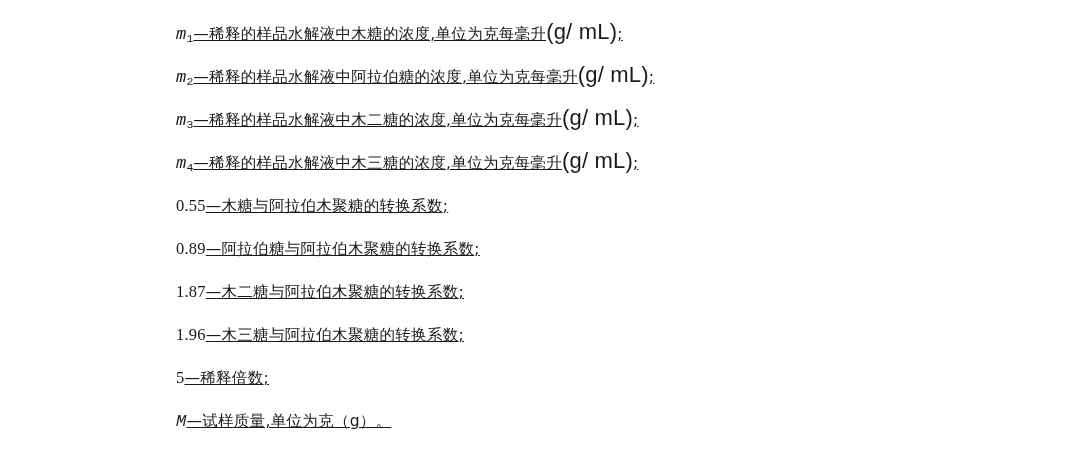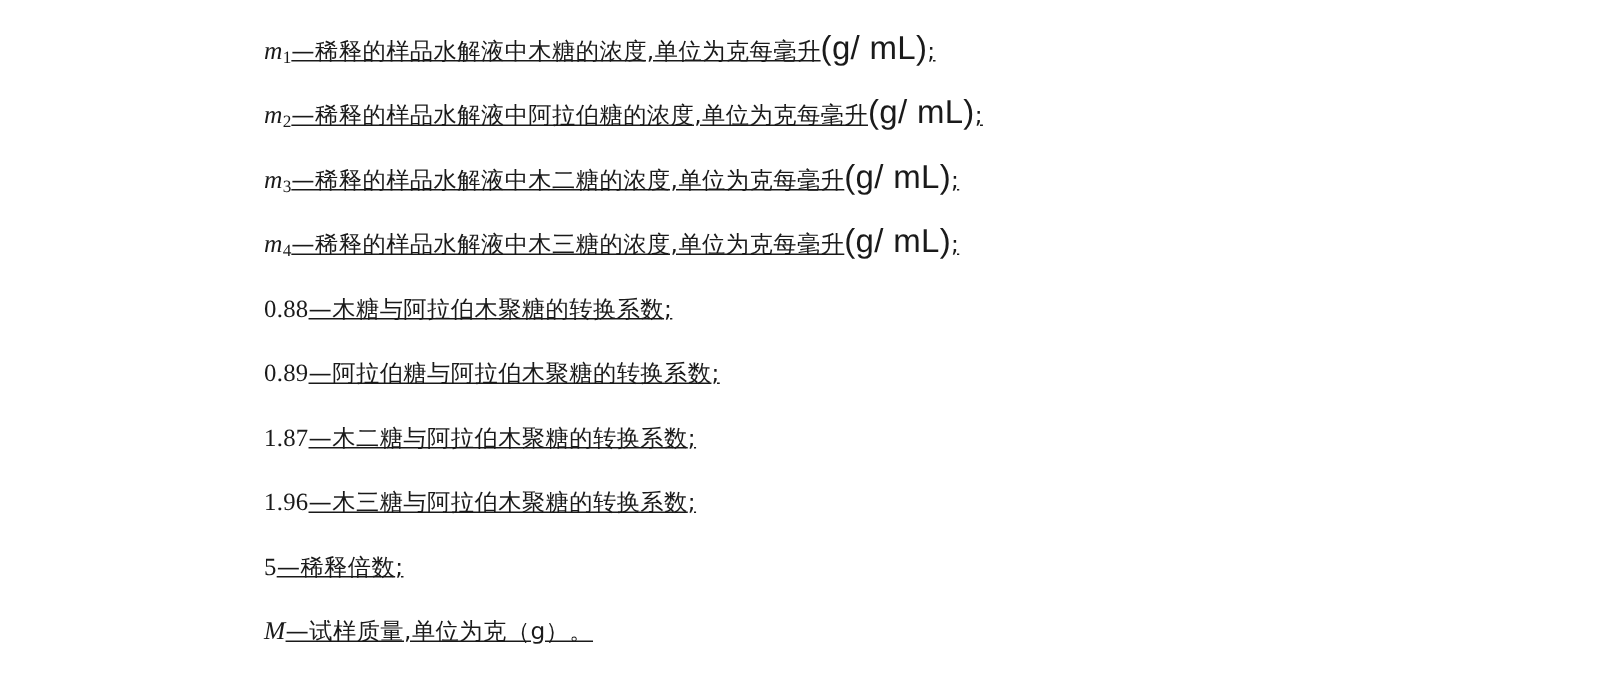--- a/index.html
+++ b/index.html
@@ -29,21 +29,21 @@
   .def-line {
     display: block;
     margin: 0 0 0 176px;
     height: 43px;
     line-height: 43px;
     font-size: 16.5px;
     white-space: nowrap;
     letter-spacing: 0.2px;
   }
   .sym {
-    font-family: Liberation Serif, serif;
+    font-family: Liberation Mono, monospace;
     font-style: italic;
     font-size: 17px;
     text-align: center;
   }
   .sym .sub {
     font-style: normal;
     font-size: 11.5px;
     vertical-align: -0.25em;
     letter-spacing: 0;
   }
@@ -80,21 +80,21 @@
 
     <div class="def-line">
       <span class="sym"><span>m</span><span class="sub">3</span></span><span class="cn">—稀释的样品水解液中木二糖的浓度,单位为克每毫升</span><span class="unit">(g/ mL)</span><span class="cn">;</span>
     </div>
 
     <div class="def-line">
       <span class="sym"><span>m</span><span class="sub">4</span></span><span class="cn">—稀释的样品水解液中木三糖的浓度,单位为克每毫升</span><span class="unit">(g/ mL)</span><span class="cn">;</span>
     </div>
 
     <div class="def-line">
-      <span class="num">0.88</span><span class="cn">—木糖与阿拉伯木聚糖的转换系数</span><span class="unit"></span><span class="cn">;</span>
+      <span class="num">0.55</span><span class="cn">—木糖与阿拉伯木聚糖的转换系数</span><span class="unit"></span><span class="cn">;</span>
     </div>
 
     <div class="def-line">
       <span class="num">0.89</span><span class="cn">—阿拉伯糖与阿拉伯木聚糖的转换系数</span><span class="unit"></span><span class="cn">;</span>
     </div>
 
     <div class="def-line">
       <span class="num">1.87</span><span class="cn">—木二糖与阿拉伯木聚糖的转换系数</span><span class="unit"></span><span class="cn">;</span>
     </div>
 

